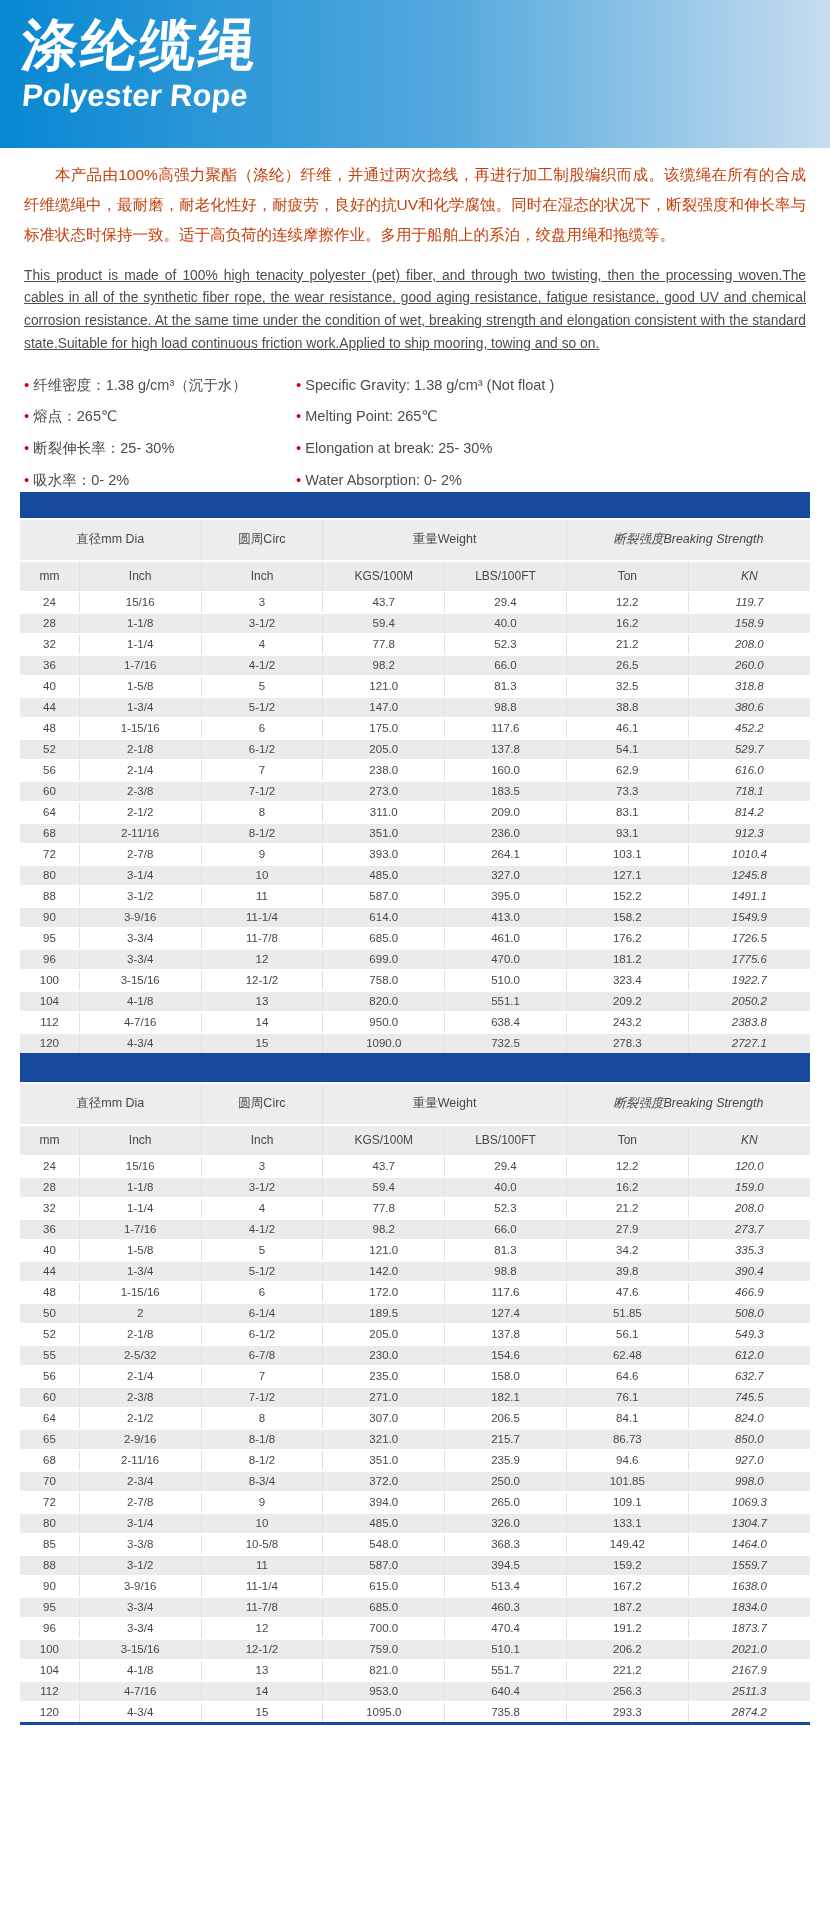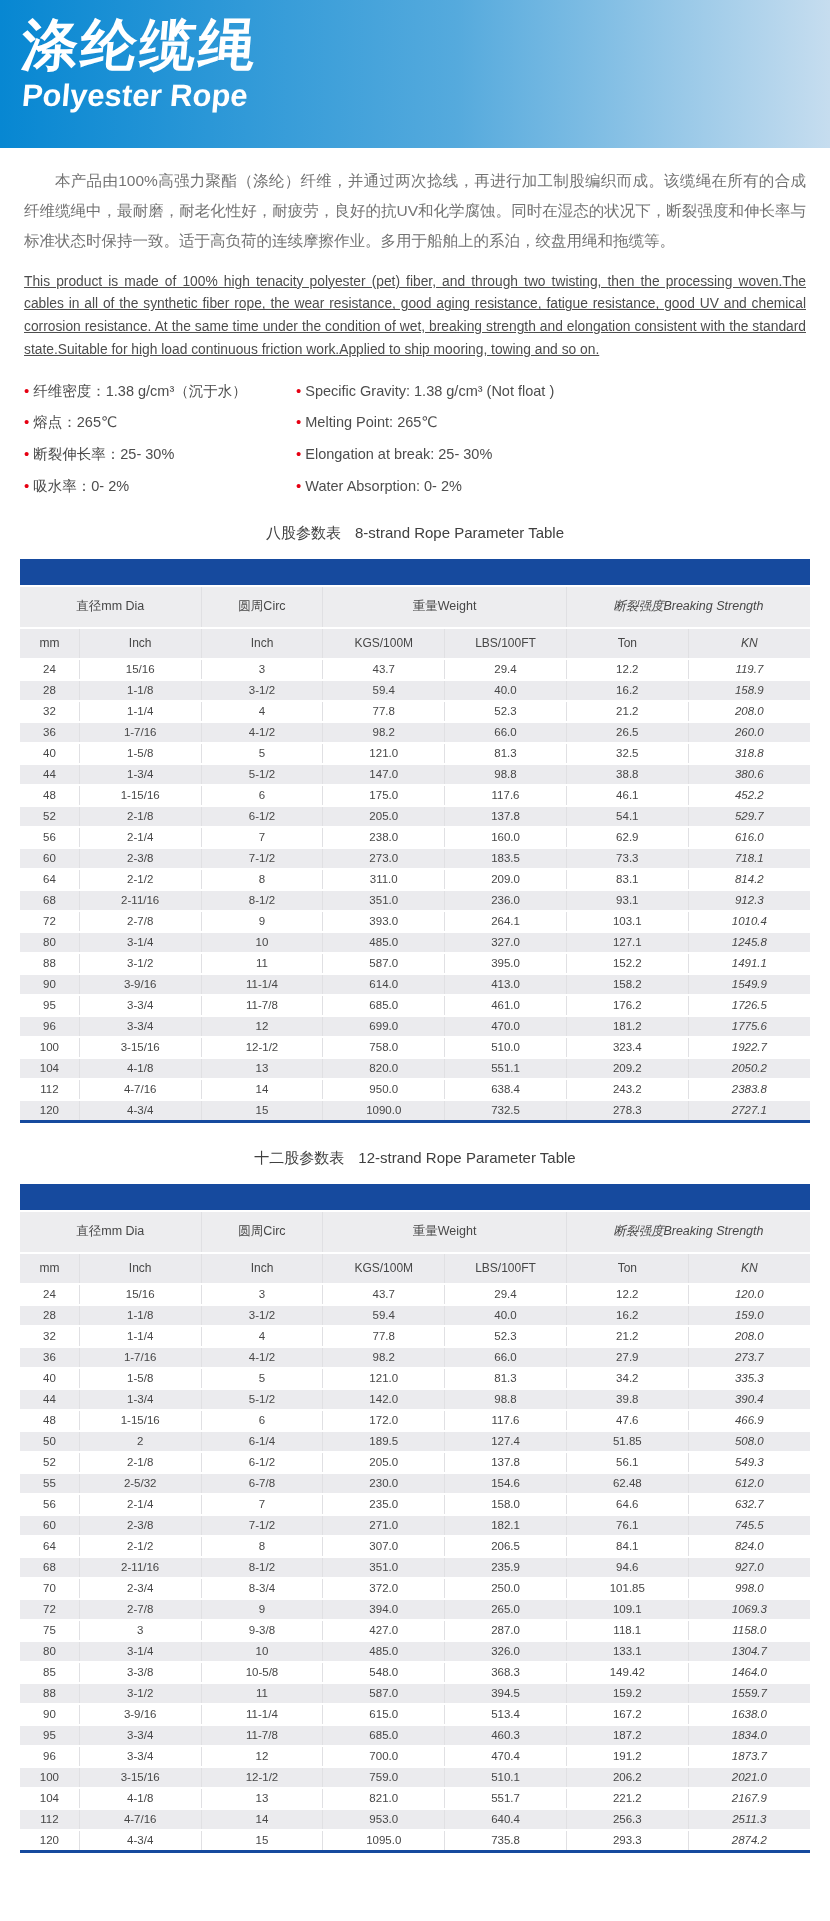--- a/index.html
+++ b/index.html
@@ -11,21 +11,21 @@
   body{width:830px;font-family:"Liberation Sans","DejaVu Sans",sans-serif;color:var(--txt);}
   .page{width:830px;min-height:1921px;box-sizing:border-box;padding-bottom:60px;}
 
   
   .banner{height:148px;background:linear-gradient(90deg,var(--banner-a) 0%,var(--banner-b) 55%,var(--banner-c) 100%);
     padding:14px 0 0 22px;box-sizing:border-box;}
   .banner .cn{color:#fff;font-size:56px;font-weight:900;letter-spacing:3px;transform:skewX(-5deg);transform-origin:left;line-height:1.1;}
   .banner .en{color:#fff;font-size:31px;font-weight:bold;transform:skewX(-5deg);transform-origin:left;margin-top:2px;}
 
   
-  .intro-cn{margin:18px 24px 0 24px;font-size:15.5px;line-height:1.95;text-align:justify;color:#737373;text-indent:2em;}
+  .intro-cn{margin:12px 24px 0 24px;font-size:15.5px;line-height:1.95;text-align:justify;color:#c2410c;text-indent:2em;}
   .intro-en{margin:14px 24px 0 24px;font-size:13.8px;line-height:1.65;text-align:justify;color:#4d4d4d;text-decoration:underline;}
 
   
   .specs{display:flex;margin:18px 24px 0 24px;}
   .spec-col{display:flex;flex-direction:column;gap:9px;}
   .spec-col.left{width:272px;flex:none;}
   .spec-item{font-size:14.5px;color:#4d4d4d;display:flex;align-items:baseline;line-height:1.5;}
   .dot{color:var(--bullet);font-size:15px;margin-right:4px;flex:none;}
 
   
@@ -93,23 +93,20 @@
           <span class="dot">•</span>
           <span>Elongation at break: 25- 30%</span>
         </div>
       <div class="spec-item">
           <span class="dot">•</span>
           <span>Water Absorption: 0- 2%</span>
         </div>
     </div>
   </div>
 
-  <div class="section-title">
-    <span>八股参数表</span><span class="sp"></span><span>8-strand Rope Parameter Table</span>
-  </div>
 
   <div class="tbl-wrap">
     <div class="tbl-bar"></div>
     <table>
       <colgroup>
           <col class="c1">
           <col class="cx">
           <col class="cx">
           <col class="cx">
           <col class="cx">
@@ -329,23 +326,20 @@
             <td>15</td>
             <td>1090.0</td>
             <td>732.5</td>
             <td>278.3</td>
             <td>2727.1</td>
           </tr>
         </tbody>
       </table>
   </div>
 
-  <div class="section-title">
-    <span>十二股参数表</span><span class="sp"></span><span>12-strand Rope Parameter Table</span>
-  </div>
 
   <div class="tbl-wrap">
     <div class="tbl-bar"></div>
     <table>
       <colgroup>
           <col class="c1">
           <col class="cx">
           <col class="cx">
           <col class="cx">
           <col class="cx">
@@ -481,20 +475,29 @@
           <tr>
             <td>64</td>
             <td>2-1/2</td>
             <td>8</td>
             <td>307.0</td>
             <td>206.5</td>
             <td>84.1</td>
             <td>824.0</td>
           </tr>
           <tr>
+            <td>65</td>
+            <td>2-9/16</td>
+            <td>8-1/8</td>
+            <td>321.0</td>
+            <td>215.7</td>
+            <td>86.73</td>
+            <td>850.0</td>
+          </tr>
+          <tr>
             <td>68</td>
             <td>2-11/16</td>
             <td>8-1/2</td>
             <td>351.0</td>
             <td>235.9</td>
             <td>94.6</td>
             <td>927.0</td>
           </tr>
           <tr>
             <td>70</td>
@@ -508,29 +511,20 @@
           <tr>
             <td>72</td>
             <td>2-7/8</td>
             <td>9</td>
             <td>394.0</td>
             <td>265.0</td>
             <td>109.1</td>
             <td>1069.3</td>
           </tr>
           <tr>
-            <td>75</td>
-            <td>3</td>
-            <td>9-3/8</td>
-            <td>427.0</td>
-            <td>287.0</td>
-            <td>118.1</td>
-            <td>1158.0</td>
-          </tr>
-          <tr>
             <td>80</td>
             <td>3-1/4</td>
             <td>10</td>
             <td>485.0</td>
             <td>326.0</td>
             <td>133.1</td>
             <td>1304.7</td>
           </tr>
           <tr>
             <td>85</td>

